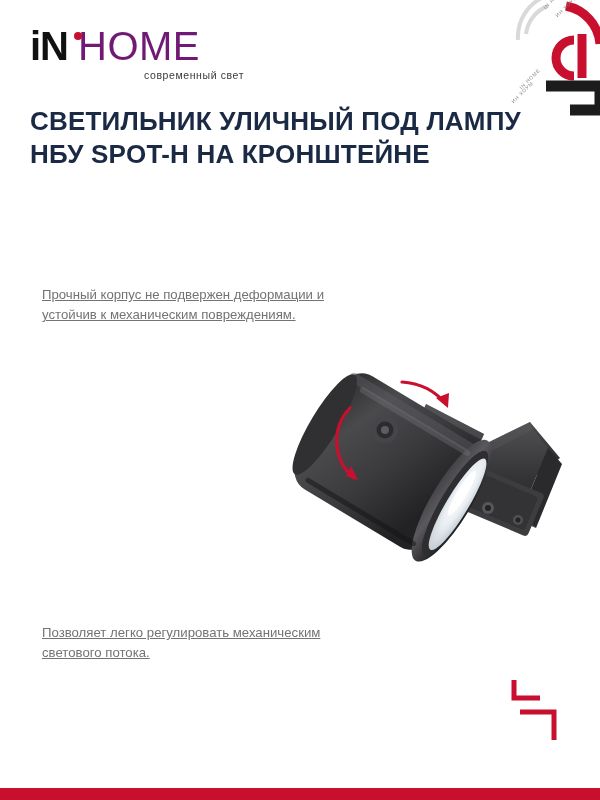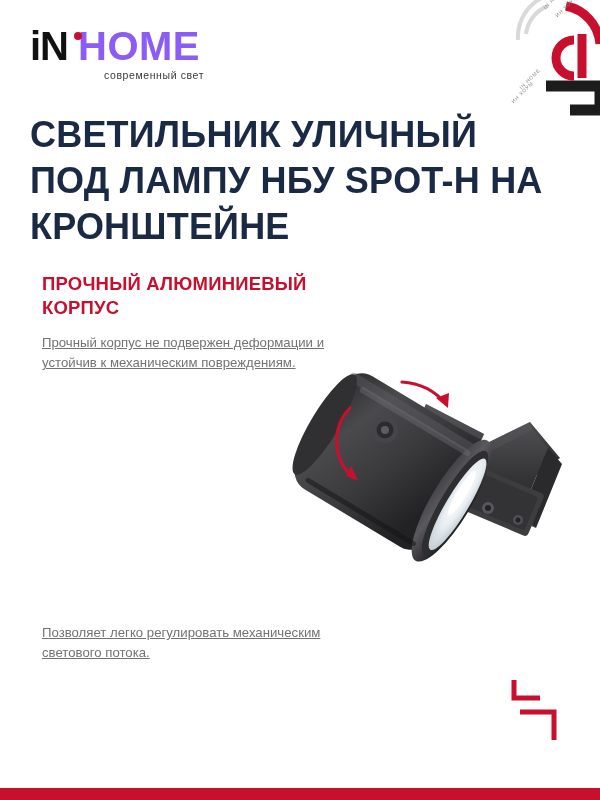--- a/index.html
+++ b/index.html
@@ -38,28 +38,28 @@
   .logo-in {
     font-size: 40px;
     font-weight: bold;
     letter-spacing: -1px;
     color: #111111;
     line-height: 1;
     position: relative;
   }
   .logo-home {
     font-size: 40px;
-    font-weight: bold;
+    font-weight: normal;
     letter-spacing: 0.5px;
-    color: #8b5cf6;
+    color: #701a75;
     line-height: 1;
   }
   .logo-sub {
     margin-top: 3px;
-    margin-left: 74px;
+    margin-left: 114px;
     font-size: 10.5px;
     letter-spacing: 0.6px;
     color: #3a3a3a;
     font-weight: normal;
   }
 
   
   .corner-mark {
     position: absolute;
     right: 0;
@@ -81,21 +81,21 @@
   .ct2 { left: 84px; top: 14px; transform: rotate(-45deg); }
   .ct3 { left: 48px; top: 86px; transform: rotate(-45deg); }
   .ct4 { left: 40px; top: 100px; transform: rotate(-45deg); }
 
   
   .title {
     position: absolute;
     left: 30px;
     top: 88px;
     width: 520px;
-    font-size: 36px;
+    font-size: 26px;
     line-height: 1.27;
     font-weight: bold;
     color: #1b2a44;
     text-transform: uppercase;
     letter-spacing: 0.2px;
   }
 
   
   .feature {
     position: absolute;
@@ -178,21 +178,20 @@
     </svg>
     <div class="corner-text ct1">IN HOME</div>
     <div class="corner-text ct2">ИН ХОУМ</div>
     <div class="corner-text ct3">IN HOME</div>
     <div class="corner-text ct4">ИН ХОУМ</div>
   </div>
 
   <h1 class="title">СВЕТИЛЬНИК УЛИЧНЫЙ ПОД ЛАМПУ НБУ SPOT-H НА КРОНШТЕЙНЕ</h1>
 
   <div class="feature feature-1">
-    <div class="feature-head">ПРОЧНЫЙ АЛЮМИНИЕВЫЙ КОРПУС</div>
     <div class="feature-body">Прочный корпус не подвержен деформации и устойчив к механическим повреждениям.</div>
   </div>
 
   <div class="feature feature-2">
     <div class="feature-body">Позволяет легко регулировать механическим светового потока.</div>
   </div>
 
   <div class="product">
     <svg width="360" height="330" viewBox="0 0 360 330">
       <defs>

